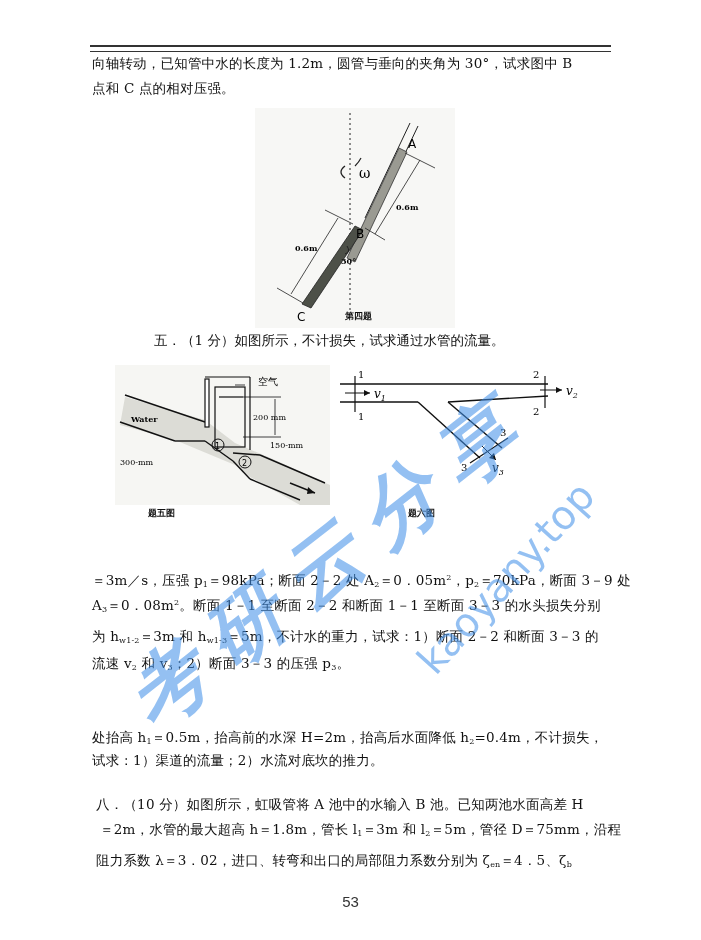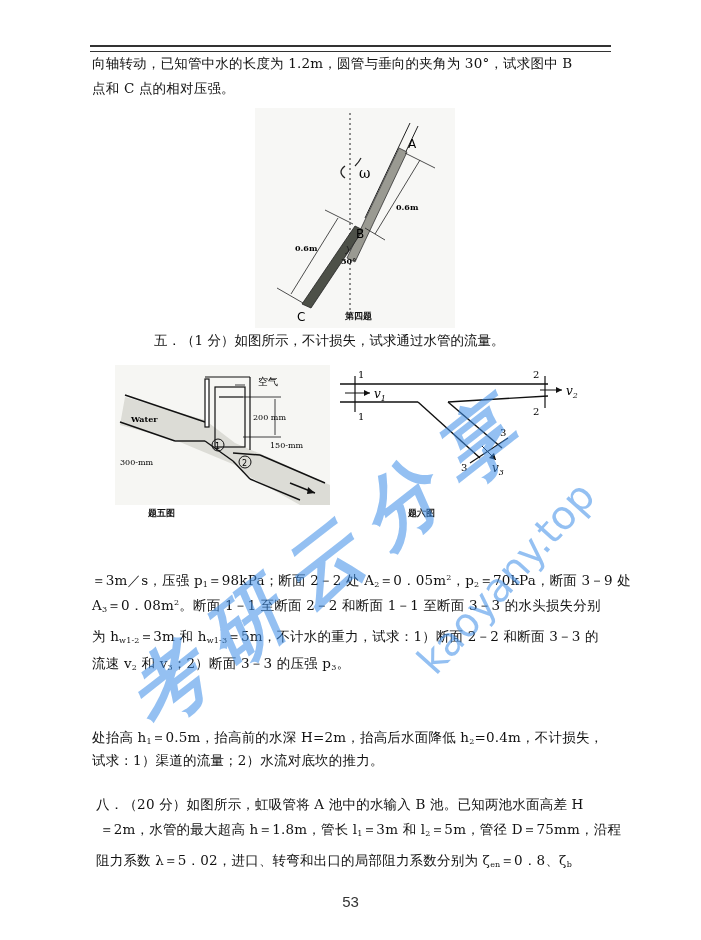--- a/index.html
+++ b/index.html
@@ -135,21 +135,21 @@
   <div class="caption" style="left:408px; top:507px;">题六图</div>
 
   <div class="line" style="top:572px"><span>＝3m／s，压强 p</span><sub>1</sub><span>＝98kPa；断面 2－2 处 A</span><sub>2</sub><span>＝0．05m</span><sup>2</sup><span>，p</span><sub>2</sub><span>＝70kPa，断面 3－9 处</span></div>
   <div class="line" style="top:597px"><span>A</span><sub>3</sub><span>＝0．08m</span><sup>2</sup><span>。断面 1－1 至断面 2－2 和断面 1－1 至断面 3－3 的水头损失分别</span></div>
   <div class="line" style="top:628px"><span>为 h</span><sub>w1-2</sub><span>＝3m 和 h</span><sub>w1-3</sub><span>＝5m，不计水的重力，试求：1）断面 2－2 和断面 3－3 的</span></div>
   <div class="line" style="top:655px"><span>流速 v</span><sub>2</sub><span> 和 v</span><sub>3</sub><span>；2）断面 3－3 的压强 p</span><sub>3</sub><span>。</span></div>
 
   <div class="line" style="top:729px"><span>处抬高 h</span><sub>1</sub><span>＝0.5m，抬高前的水深 H=2m，抬高后水面降低 h</span><sub>2</sub><span>=0.4m，不计损失，</span></div>
   <div class="line" style="top:752px">试求：1）渠道的流量；2）水流对底坎的推力。</div>
 
-  <div class="line" style="top:796px; left:96px">八．（20 分）如图所示，虹吸管将 A 池中的水输入 B 池。已知两池水面高差 H</div>
+  <div class="line" style="top:796px; left:96px">八．（10 分）如图所示，虹吸管将 A 池中的水输入 B 池。已知两池水面高差 H</div>
   <div class="line" style="top:821px; left:100px"><span>＝2m，水管的最大超高 h＝1.8m，管长 l</span><sub>1</sub><span>＝3m 和 l</span><sub>2</sub><span>＝5m，管径 D＝75mm，沿程</span></div>
-  <div class="line" style="top:852px; left:96px"><span>阻力系数 λ＝5．02，进口、转弯和出口的局部阻力系数分别为 ζ</span><sub>en</sub><span>＝0．8、ζ</span><sub>b</sub></div>
+  <div class="line" style="top:852px; left:96px"><span>阻力系数 λ＝3．02，进口、转弯和出口的局部阻力系数分别为 ζ</span><sub>en</sub><span>＝4．5、ζ</span><sub>b</sub></div>
 
   <div class="pagenum">53</div>
 
   <div class="watermark wm-cn">考研云分享</div>
   <div class="watermark wm-en">kaoyany.top</div>
 </div>
 
 </body></html>

